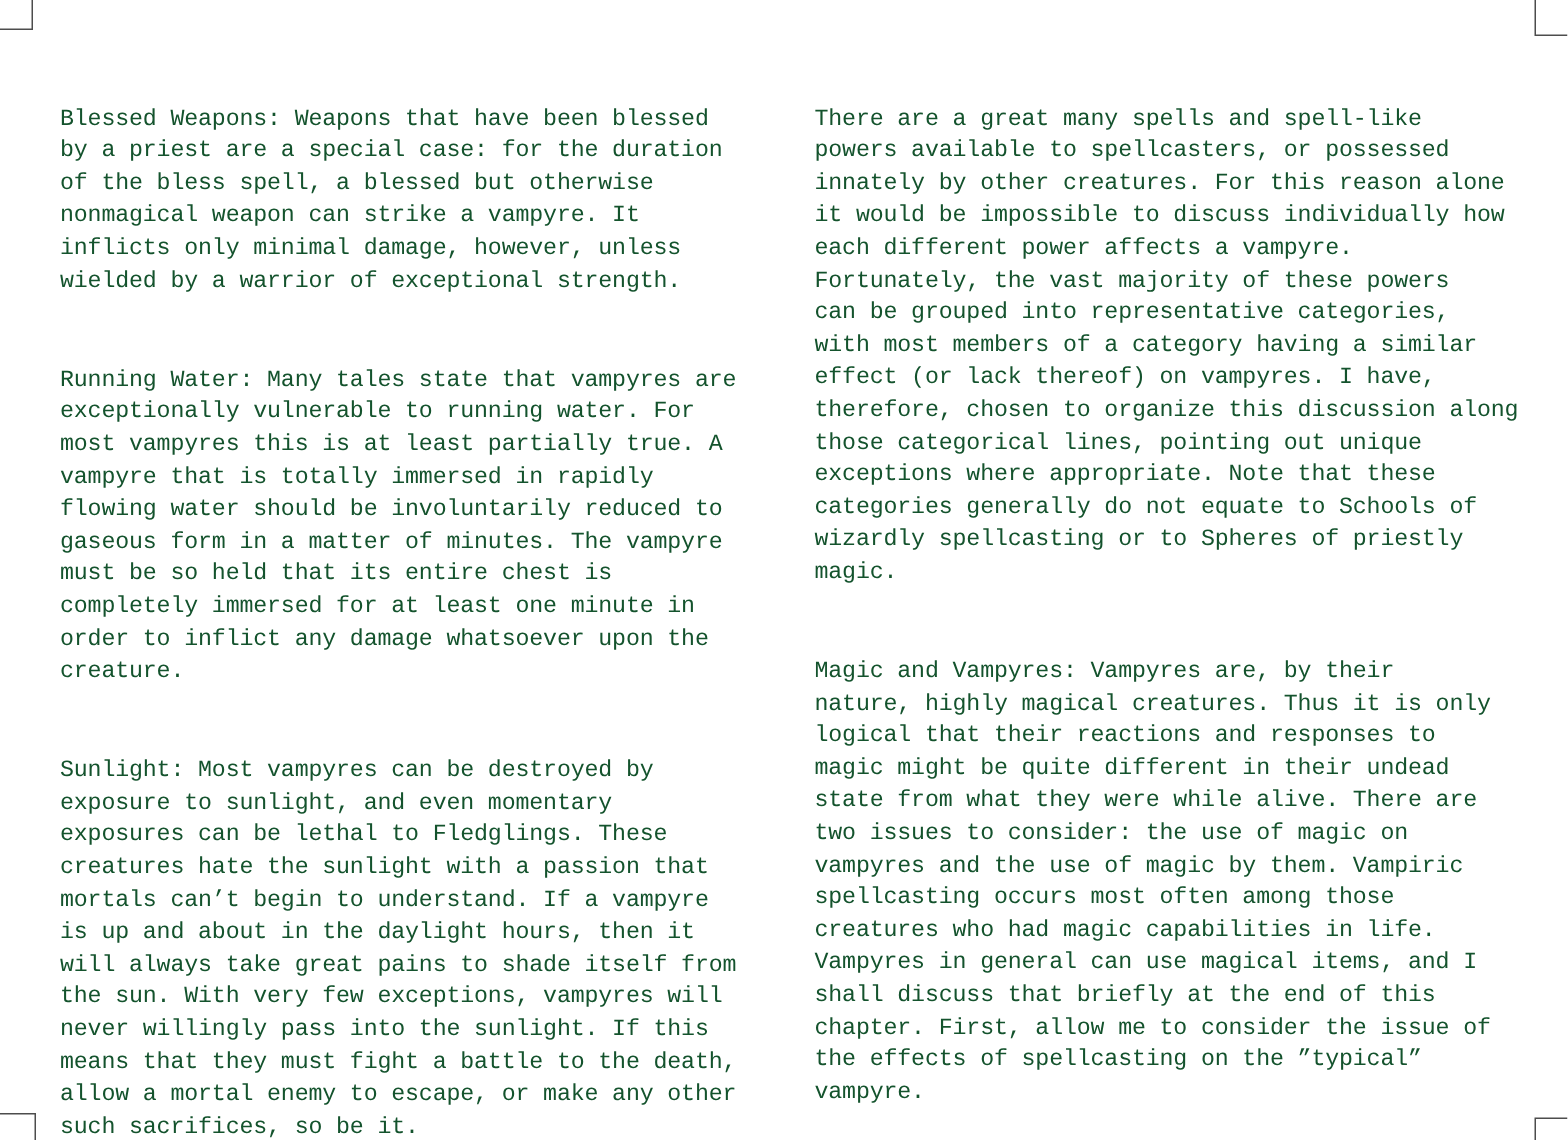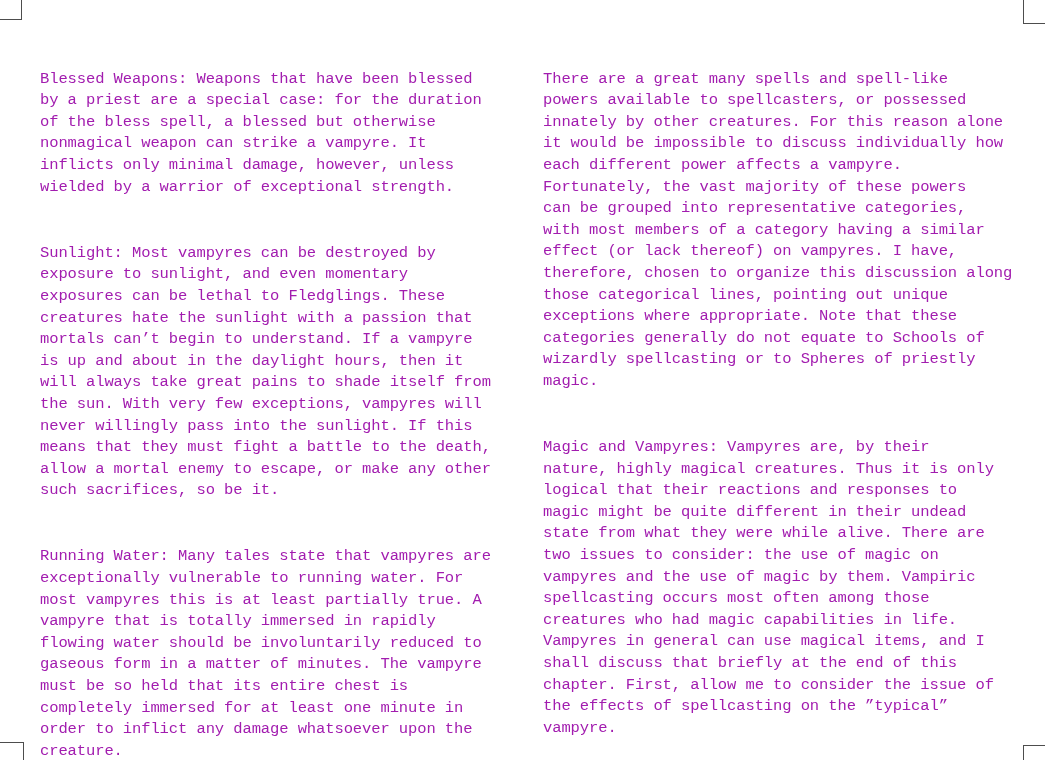--- a/index.html
+++ b/index.html
@@ -7,21 +7,21 @@
     padding: 0;
     background: #ffffff;
   }
   #page {
     position: relative;
     width: 1045px;
     height: 760px;
     background: #ffffff;
     overflow: hidden;
     font-family: "Liberation Mono", "DejaVu Sans Mono", monospace;
-    color: #a21caf;
+    color: #14532d;
   }
   .column {
     position: absolute;
     top: 47px;
     font-size: 15.5px;
     line-height: 21.6px;
     letter-spacing: -0.1px;
     white-space: pre-line;
   }
   #left-column {
@@ -55,42 +55,42 @@
   <div class="corner-mark" id="corner-bl"></div>
   <div class="corner-mark" id="corner-br"></div>
 
   <div class="column" id="left-column">
     <p>Blessed Weapons: Weapons that have been blessed
 by a priest are a special case: for the duration
 of the bless spell, a blessed but otherwise
 nonmagical weapon can strike a vampyre. It
 inflicts only minimal damage, however, unless
 wielded by a warrior of exceptional strength.</p>
+    <p>Running Water: Many tales state that vampyres are
+exceptionally vulnerable to running water. For
+most vampyres this is at least partially true. A
+vampyre that is totally immersed in rapidly
+flowing water should be involuntarily reduced to
+gaseous form in a matter of minutes. The vampyre
+must be so held that its entire chest is
+completely immersed for at least one minute in
+order to inflict any damage whatsoever upon the
+creature.</p>
     <p>Sunlight: Most vampyres can be destroyed by
 exposure to sunlight, and even momentary
 exposures can be lethal to Fledglings. These
 creatures hate the sunlight with a passion that
 mortals can’t begin to understand. If a vampyre
 is up and about in the daylight hours, then it
 will always take great pains to shade itself from
 the sun. With very few exceptions, vampyres will
 never willingly pass into the sunlight. If this
 means that they must fight a battle to the death,
 allow a mortal enemy to escape, or make any other
 such sacrifices, so be it.</p>
-    <p>Running Water: Many tales state that vampyres are
-exceptionally vulnerable to running water. For
-most vampyres this is at least partially true. A
-vampyre that is totally immersed in rapidly
-flowing water should be involuntarily reduced to
-gaseous form in a matter of minutes. The vampyre
-must be so held that its entire chest is
-completely immersed for at least one minute in
-order to inflict any damage whatsoever upon the
-creature.</p>
   </div>
 
   <div class="column" id="right-column">
     <p>There are a great many spells and spell-like
 powers available to spellcasters, or possessed
 innately by other creatures. For this reason alone
 it would be impossible to discuss individually how
 each different power affects a vampyre.
 Fortunately, the vast majority of these powers
 can be grouped into representative categories,

